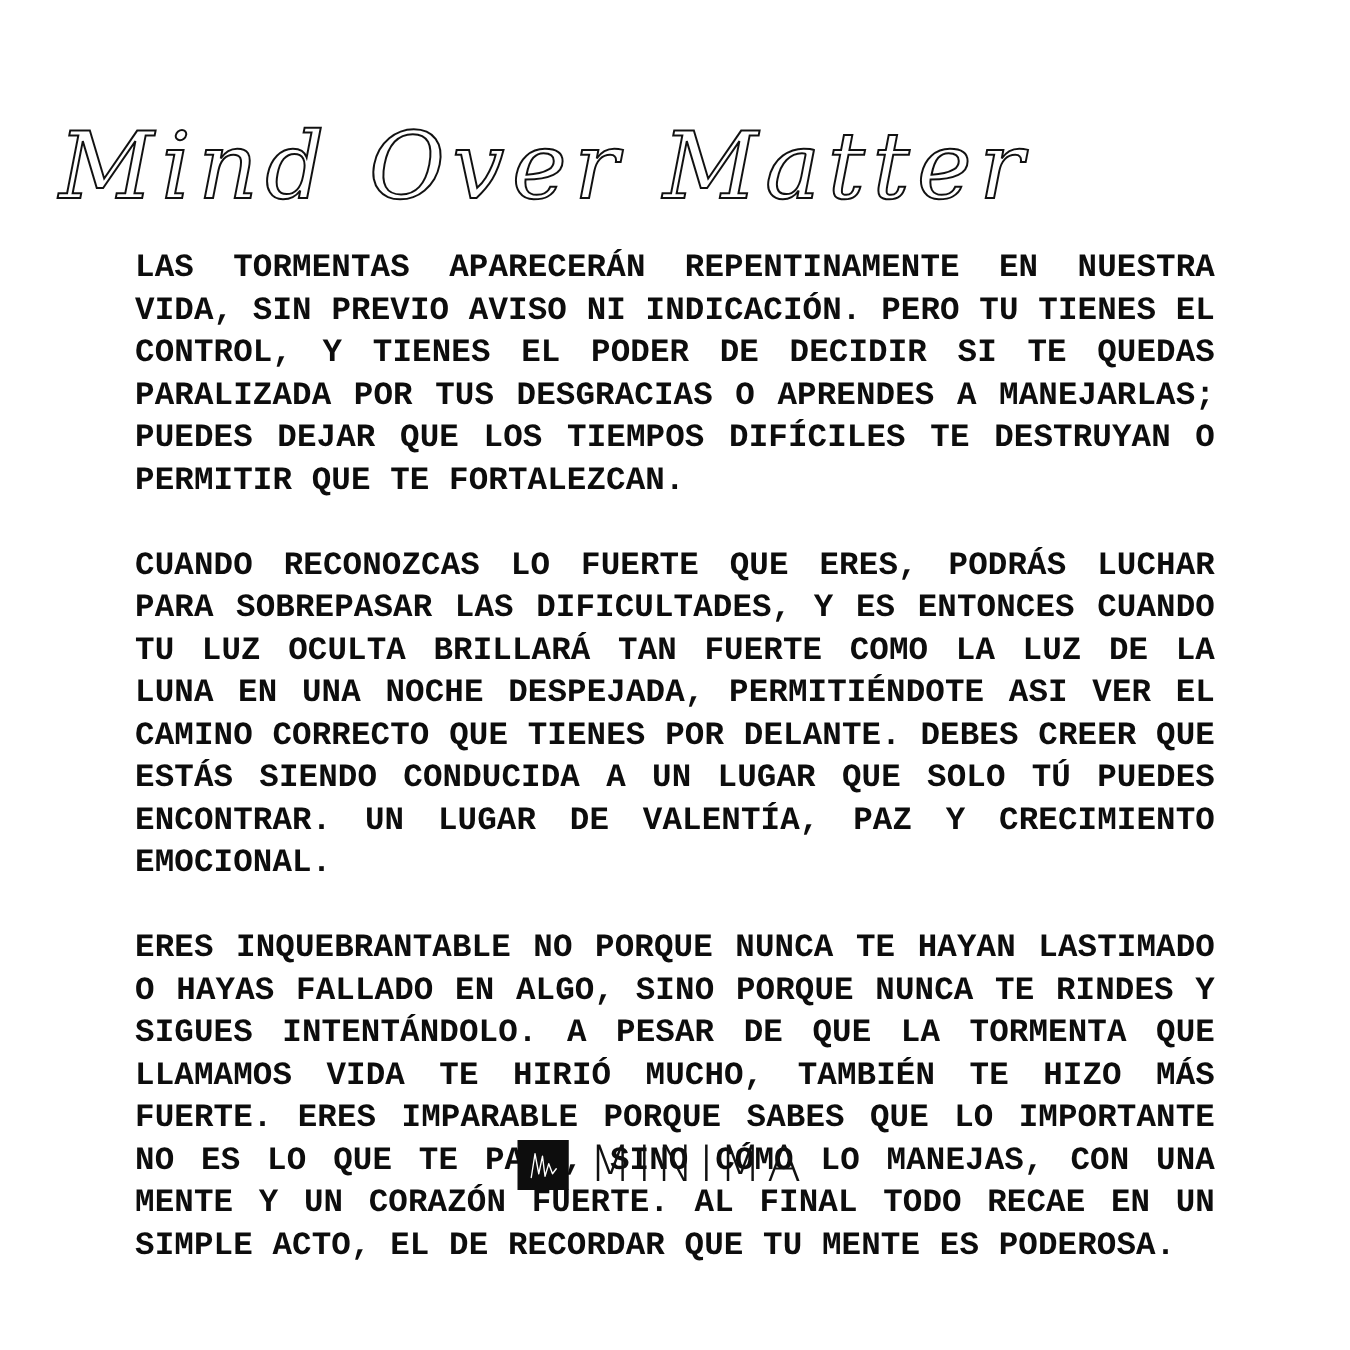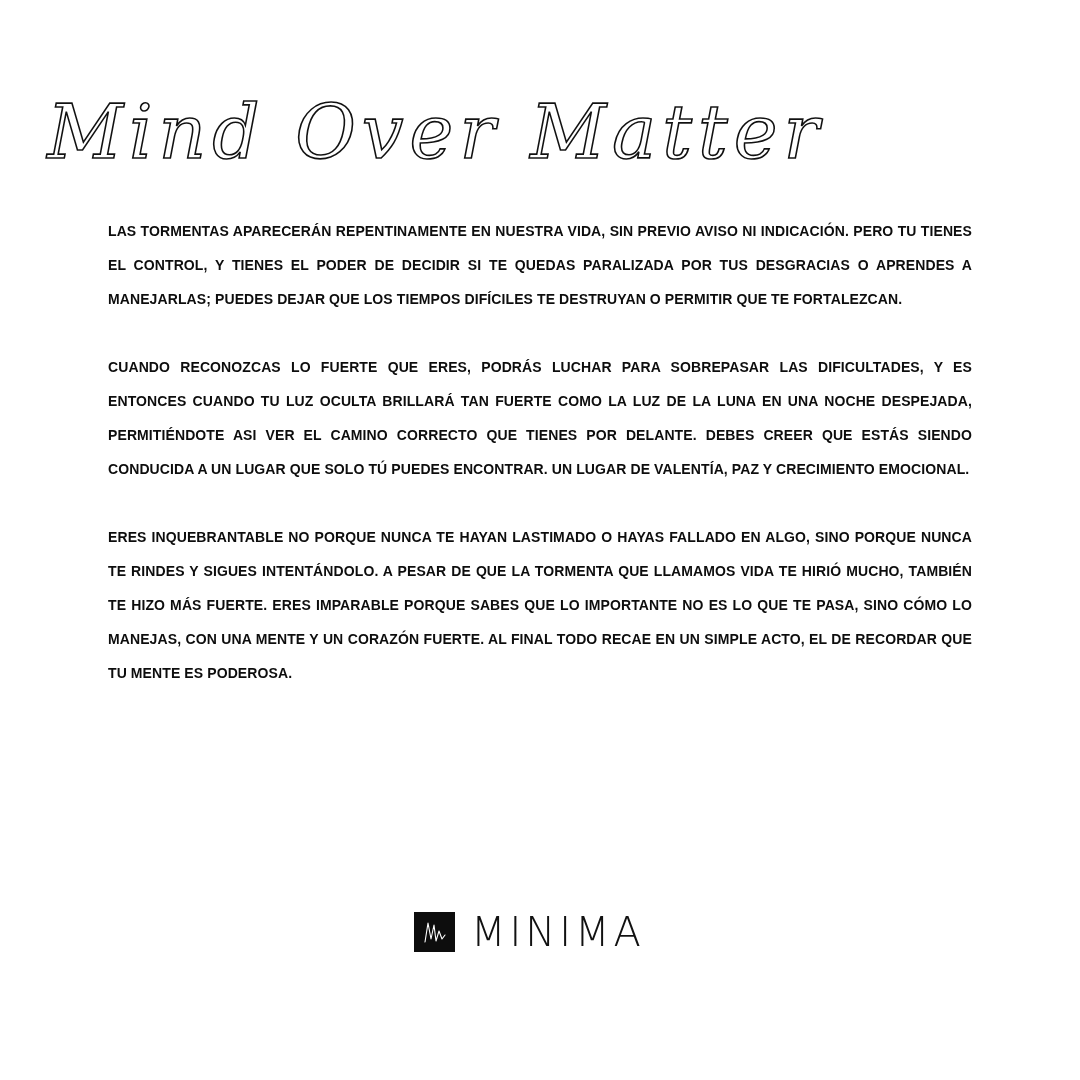--- a/index.html
+++ b/index.html
@@ -7,23 +7,23 @@
     .title {
       position: absolute; left: 0; top: 78px; width: 872px; height: 110px;
       text-align: center;
     }
     .title svg { display: block; margin: 0 auto; }
     .title-text {
       font-family: "DejaVu Serif", serif; font-style: italic; font-size: 74px;
       fill: none; stroke: #111; stroke-width: 1.6px; letter-spacing: 6px;
     }
     .body-text {
-      position: absolute; left: 108px; top: 214px; width: 864px;
-      font-family: Liberation Sans, sans-serif; font-weight: bold;
-      font-size: 14px; line-height: 34px; text-align: justify;
+      position: absolute; left: 108px; top: 197px; width: 864px;
+      font-family: Liberation Mono, monospace; font-weight: bold;
+      font-size: 26px; line-height: 34px; text-align: justify;
       text-transform: uppercase; letter-spacing: 0.1px;
     }
     .body-text p { margin: 0 0 34px 0; }
     .body-text p.last { margin-bottom: 0; }
     .logo {
       position: absolute; left: 414px; top: 912px; height: 40px;
       display: flex; align-items: center;
     }
     .logo-mark {
       width: 41px; height: 40px; background: #0d0d0d;

